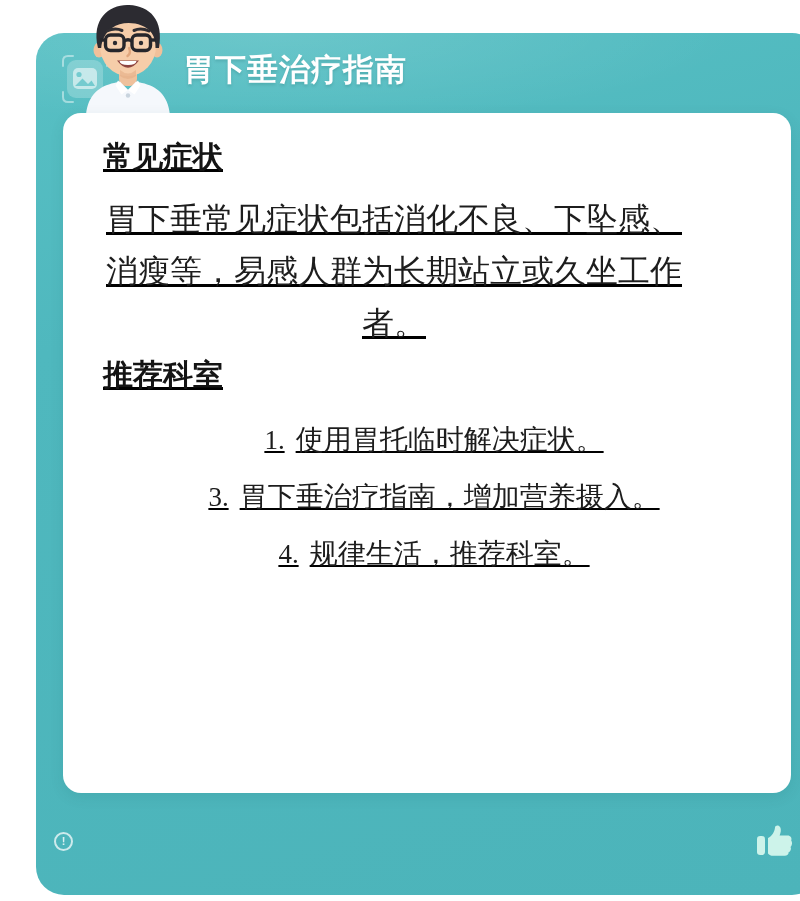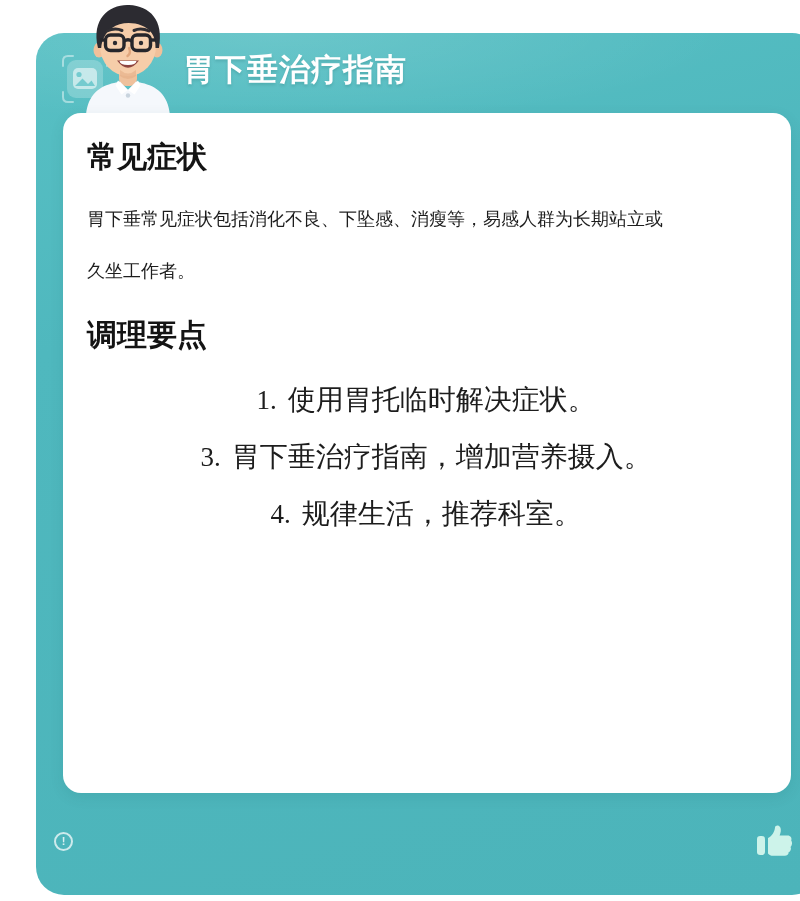--- a/index.html
+++ b/index.html
@@ -17,26 +17,26 @@
   .title{position:absolute;left:147px;top:20px;margin:0;font-size:31px;line-height:34px;
          font-weight:700;color:#ffffff;letter-spacing:1px;
          text-shadow:0 2px 3px rgba(0,70,70,0.18);white-space:nowrap;}
 
   .photo-badge{position:absolute;left:25px;top:21px;width:48px;height:50px;}
 
   .avatar{position:absolute;left:38px;top:-31px;width:108px;height:113px;}
 
   
   .card{position:absolute;left:27px;top:80px;width:728px;height:680px;background:#ffffff;
-        border-radius:18px;box-sizing:border-box;padding:10px 26px 0 24px;
-        box-shadow:0 4px 14px rgba(0,80,80,0.10);}
+        border-radius:18px;box-sizing:border-box;padding:10px 26px 0 40px;
+        box-shadow:0 4px 14px rgba(0,80,80,0.10);text-decoration:underline;}
   .card h2{margin:12px 0 0;font-size:30px;line-height:44px;font-weight:700;color:#141414;}
   .card h2.h-dept{margin-top:4px;}
   .card h2.h-points{margin-top:16px;}
-  .card p{margin:14px 0 0;font-size:18px;line-height:52px;color:#1d1d1d;}
+  .card p{margin:14px 0 0;font-size:32px;line-height:52px;color:#1d1d1d;text-align:center;}
   .card p.symptoms{max-width:582px;}
   .care-list{list-style:none;margin:22px 0 0;padding:0;}
   .care-list li{font-size:28px;line-height:42px;margin:0 0 15px;color:#1d1d1d;white-space:nowrap;text-align:center;}
   .care-list .num{font-family:"Liberation Serif","DejaVu Serif",serif;font-size:27px;margin-right:11px;}
 
   
   .footer{position:absolute;left:18px;top:786px;width:740px;display:flex;align-items:flex-start;}
   .info-badge{flex:none;width:19px;height:19px;margin-top:13px;border:2px solid rgba(255,255,255,0.72);
         border-radius:50%;box-sizing:border-box;display:flex;align-items:center;justify-content:center;}
   .info-badge span{font-size:11px;line-height:11px;font-weight:700;color:rgba(255,255,255,0.8);}
@@ -93,22 +93,22 @@
         <circle cx="54" cy="93.5" r="2.2" fill="#c9d4de"></circle>
       </svg>
     </div>
 
     <h1 class="title">胃下垂治疗指南</h1>
 
     <div class="card">
       <h2 class="h-symptoms">常见症状</h2>
       <p class="symptoms">胃下垂常见症状包括消化不良、下坠感、消瘦等，易感人群为长期站立或久坐工作者。</p>
 
+      <h2 class="h-dept">推荐科室</h2>
 
-      <h2 class="h-points">调理要点</h2>
       <ol class="care-list">
         <li><span class="num">1.</span><span>使用胃托临时解决症状。</span></li>
         <li><span class="num">3.</span><span>胃下垂治疗指南，增加营养摄入。</span></li>
         <li><span class="num">4.</span><span>规律生活，推荐科室。</span></li>
       </ol>
     </div>
 
     <div class="footer">
       <div class="info-badge">
         <span>!</span>

